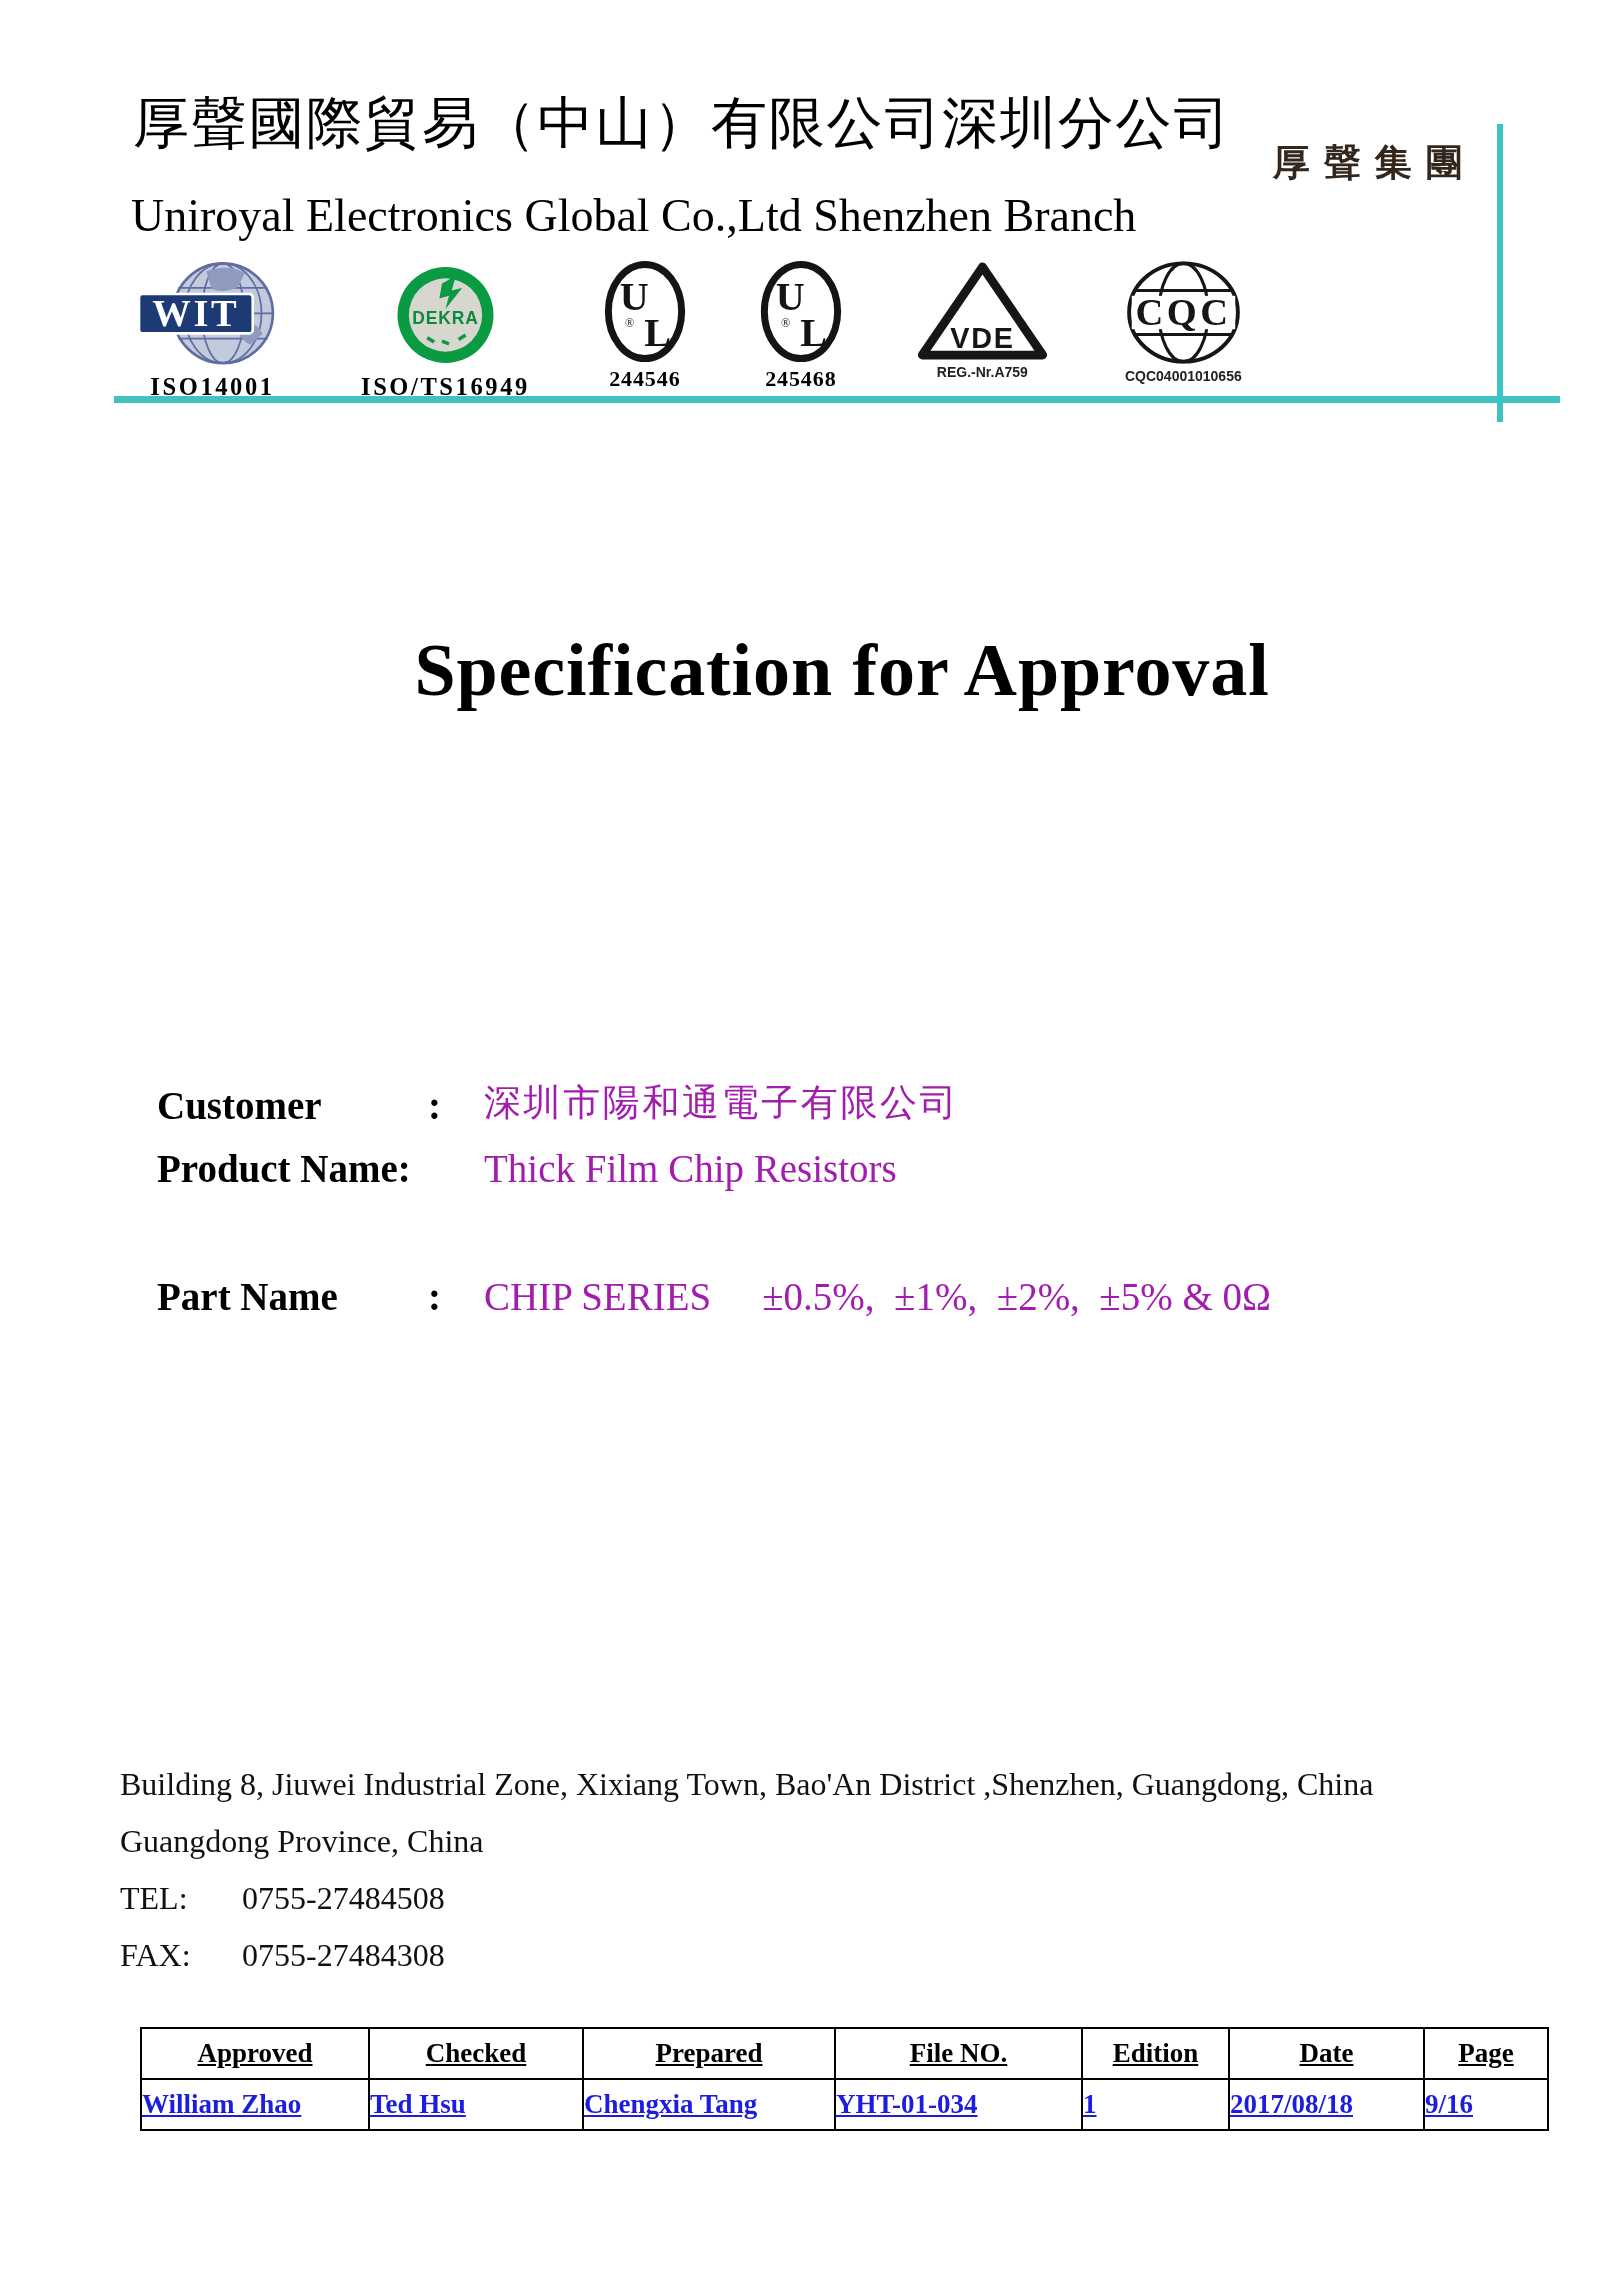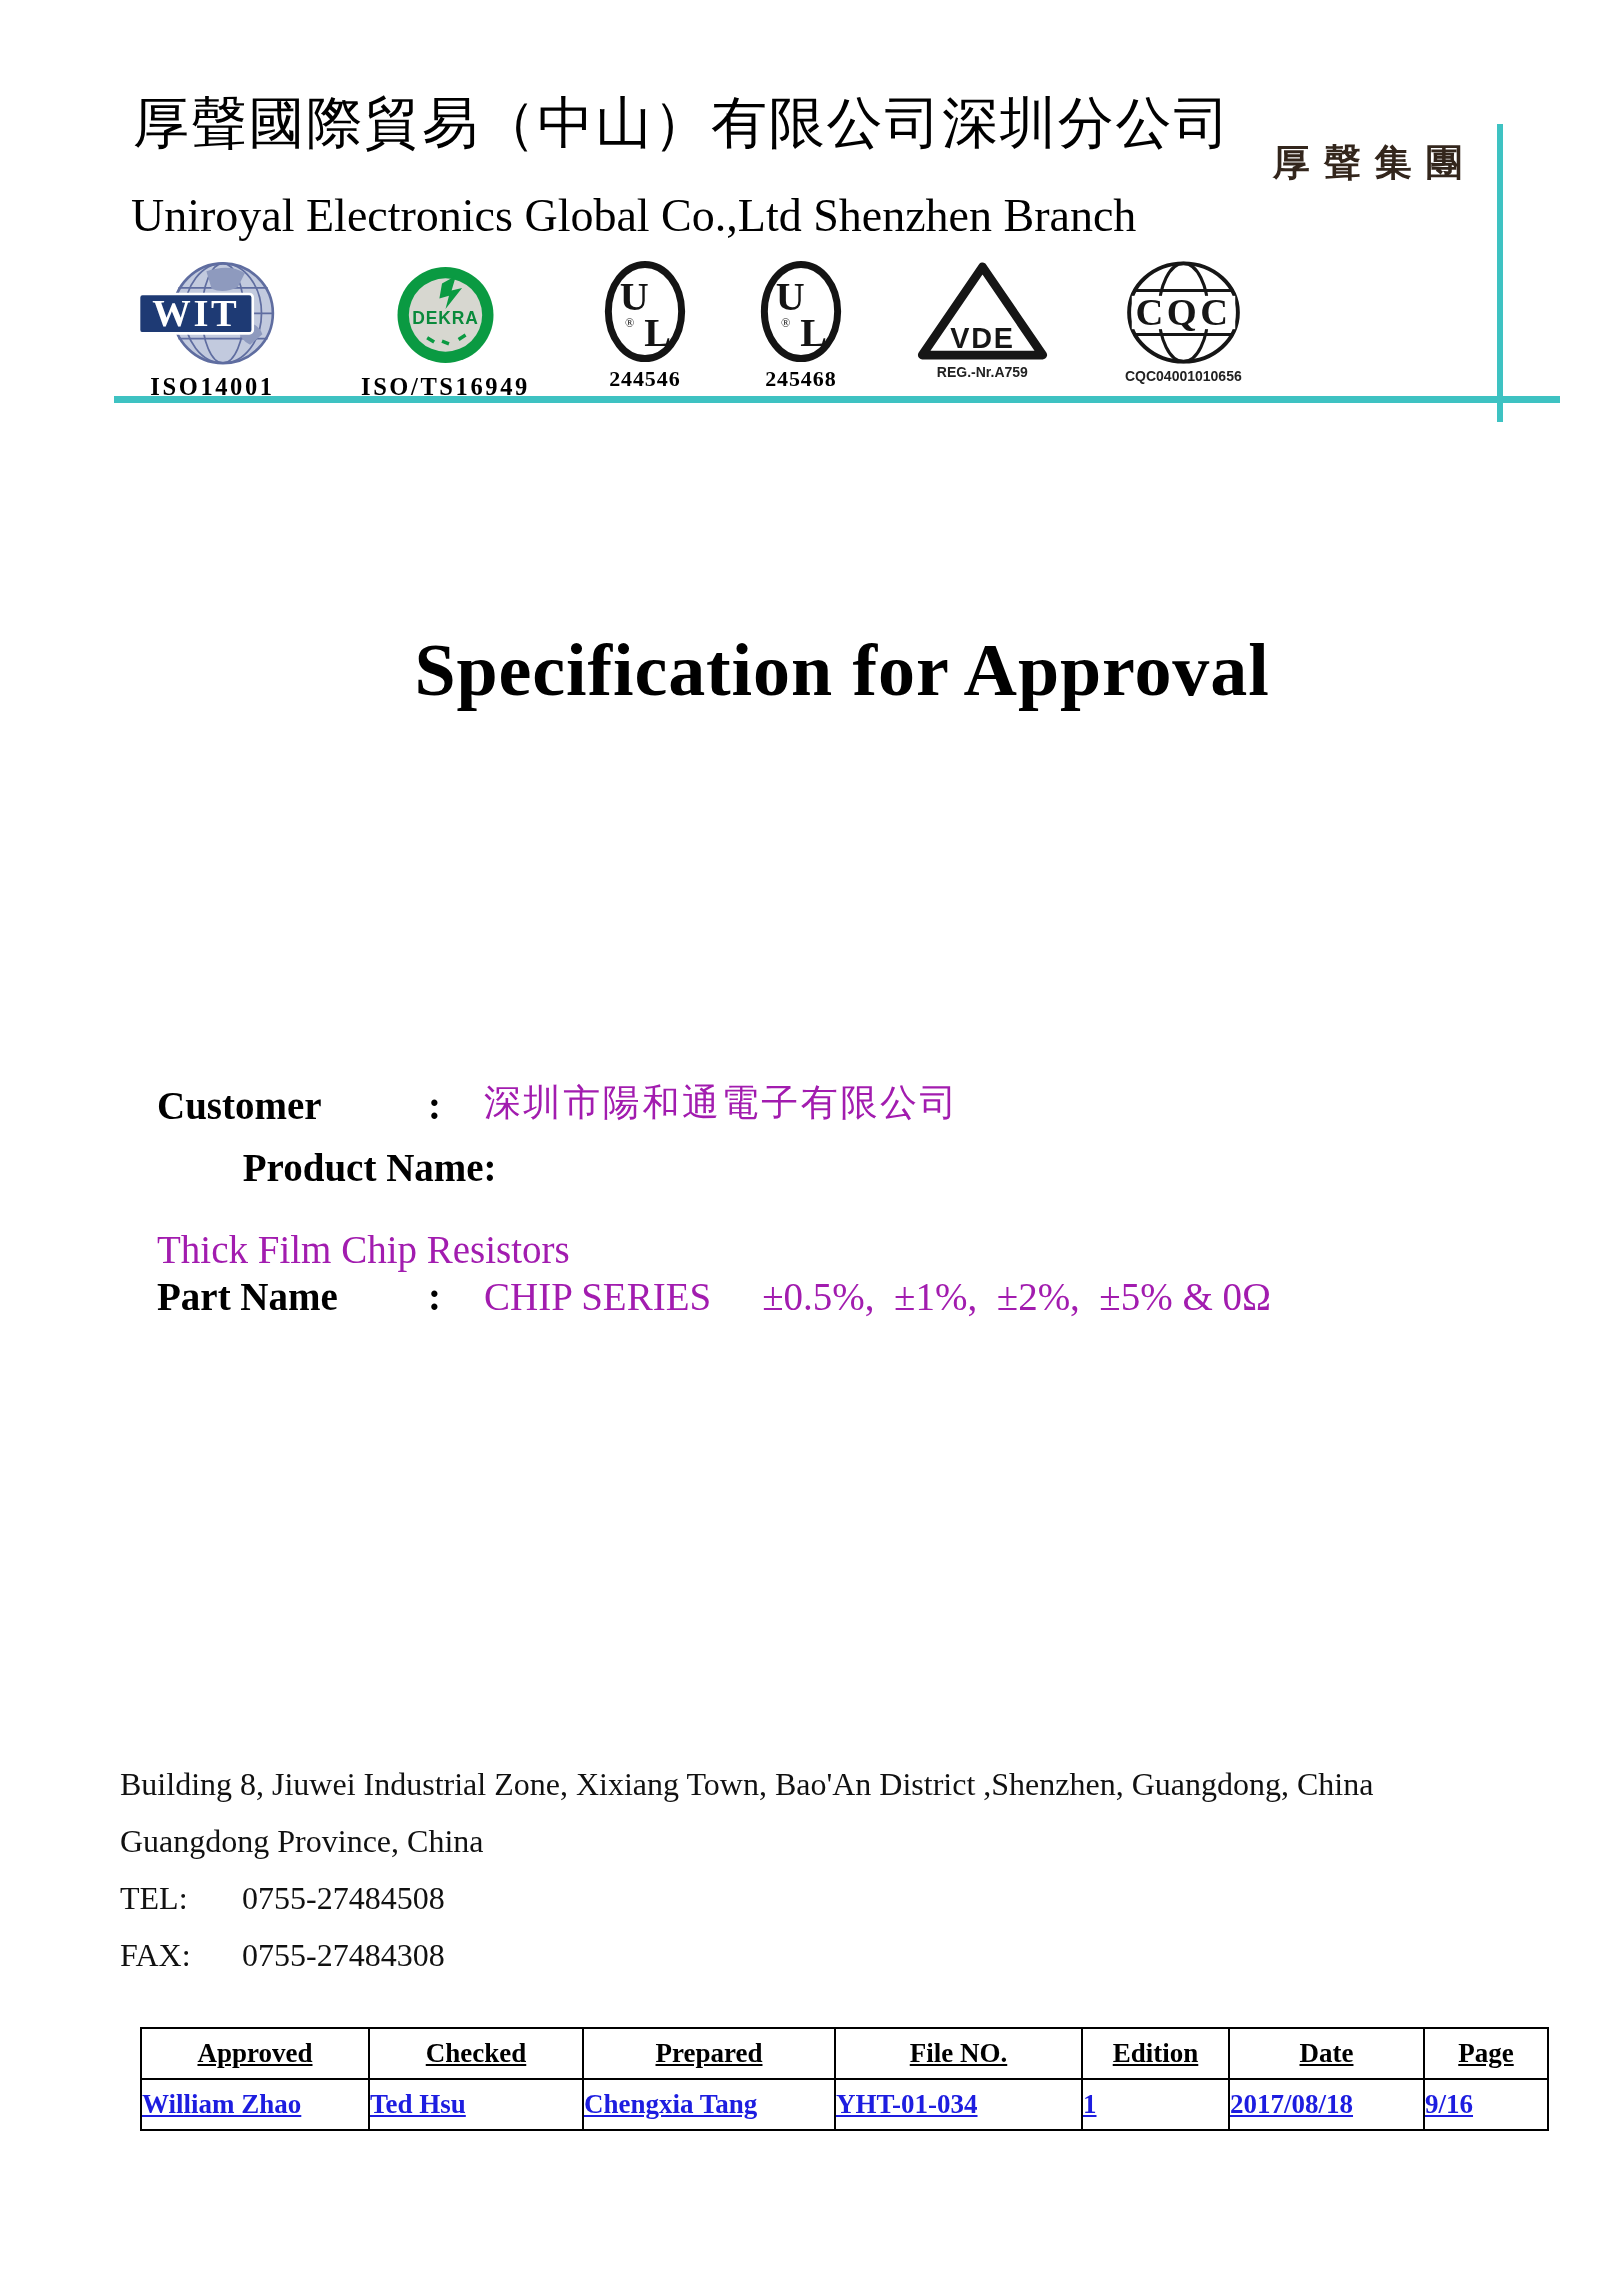--- a/index.html
+++ b/index.html
@@ -36,21 +36,21 @@
 
   
   .title {
     position:absolute; top:628px; left:0; width:100%; margin:0; box-sizing:border-box; padding-left:61px;
     text-align:center; font-size:74px; font-weight:bold; letter-spacing:0.9px;
   }
 
   
   .row { position:absolute; left:157px; display:flex; align-items:flex-end; white-space:nowrap; }
   .r-customer { top:1041px; }
-  .r-product  { top:1145px;flex-direction:column; }
+  .r-product  { top:1109px; }
   .r-part     { top:1237px; }
   .lbl   { display:inline-block; width:271px; font-size:39px; font-weight:bold; }
   .lbl-wide { width:327px; }
   .colon { display:inline-block; width:56px; font-size:39px; font-weight:bold; }
   .val   { font-size:39px; font-weight:normal; color:#a21caf;margin-top:37px; }
   .val-cjk { font-size:37px; letter-spacing:2.6px; }
   .tol   { margin-left:51px; white-space:pre; }
 
   
   .contact { position:absolute; left:120px; top:1756px; font-size:32px; color:#111; }

